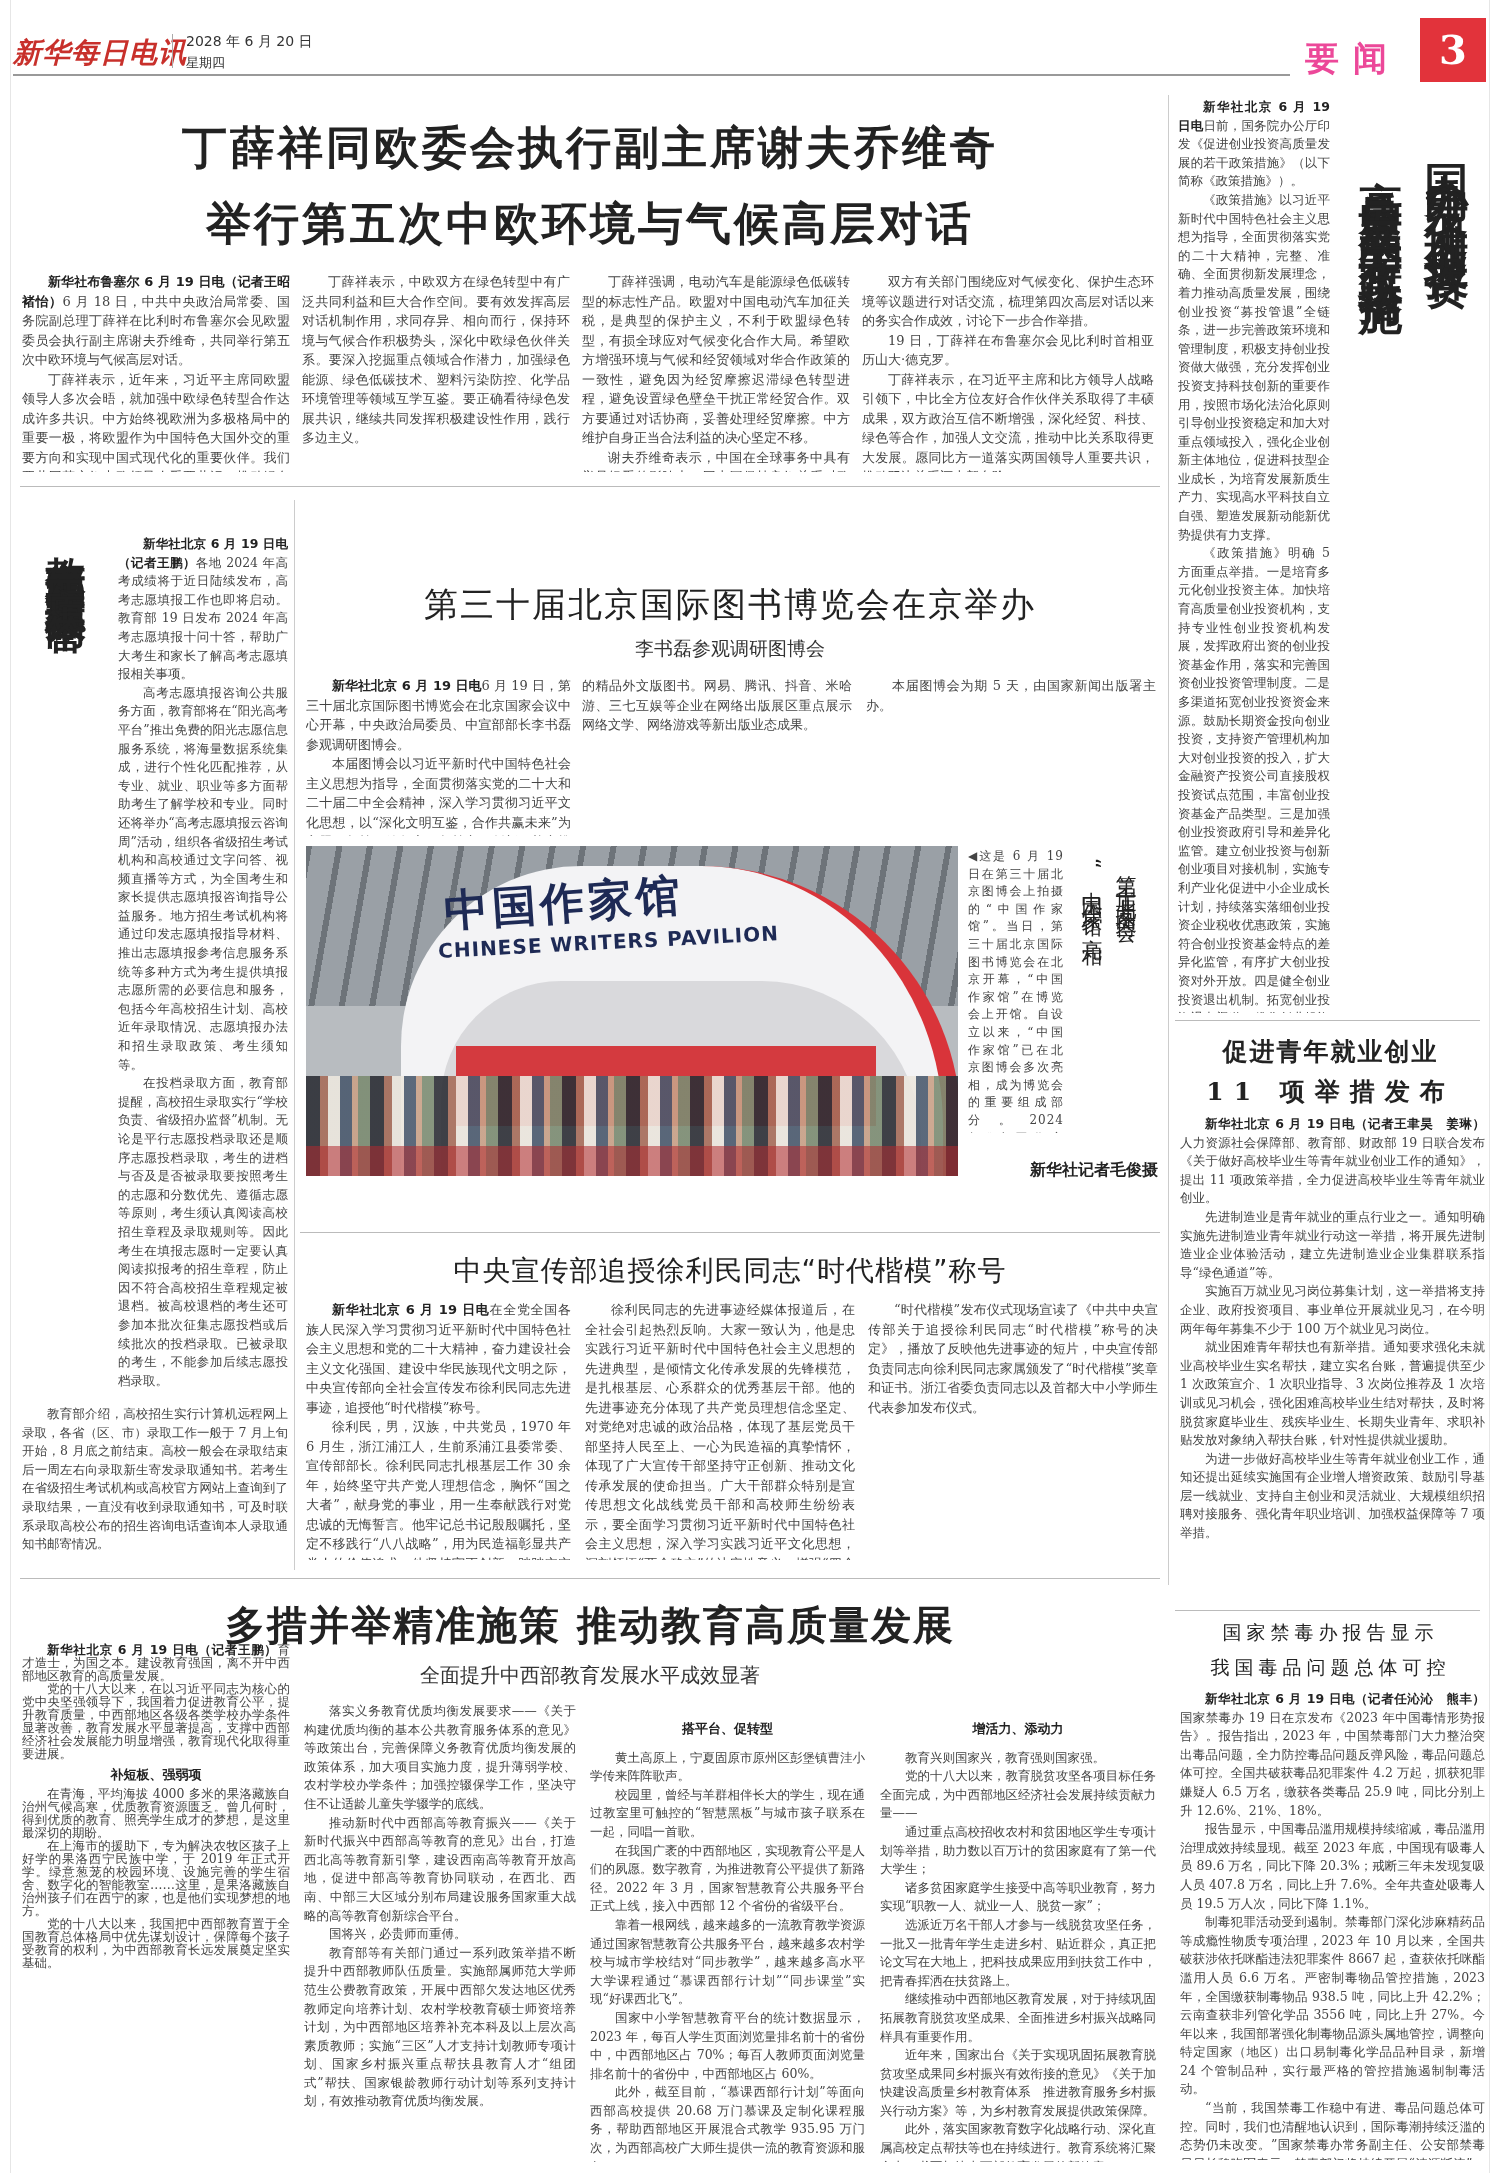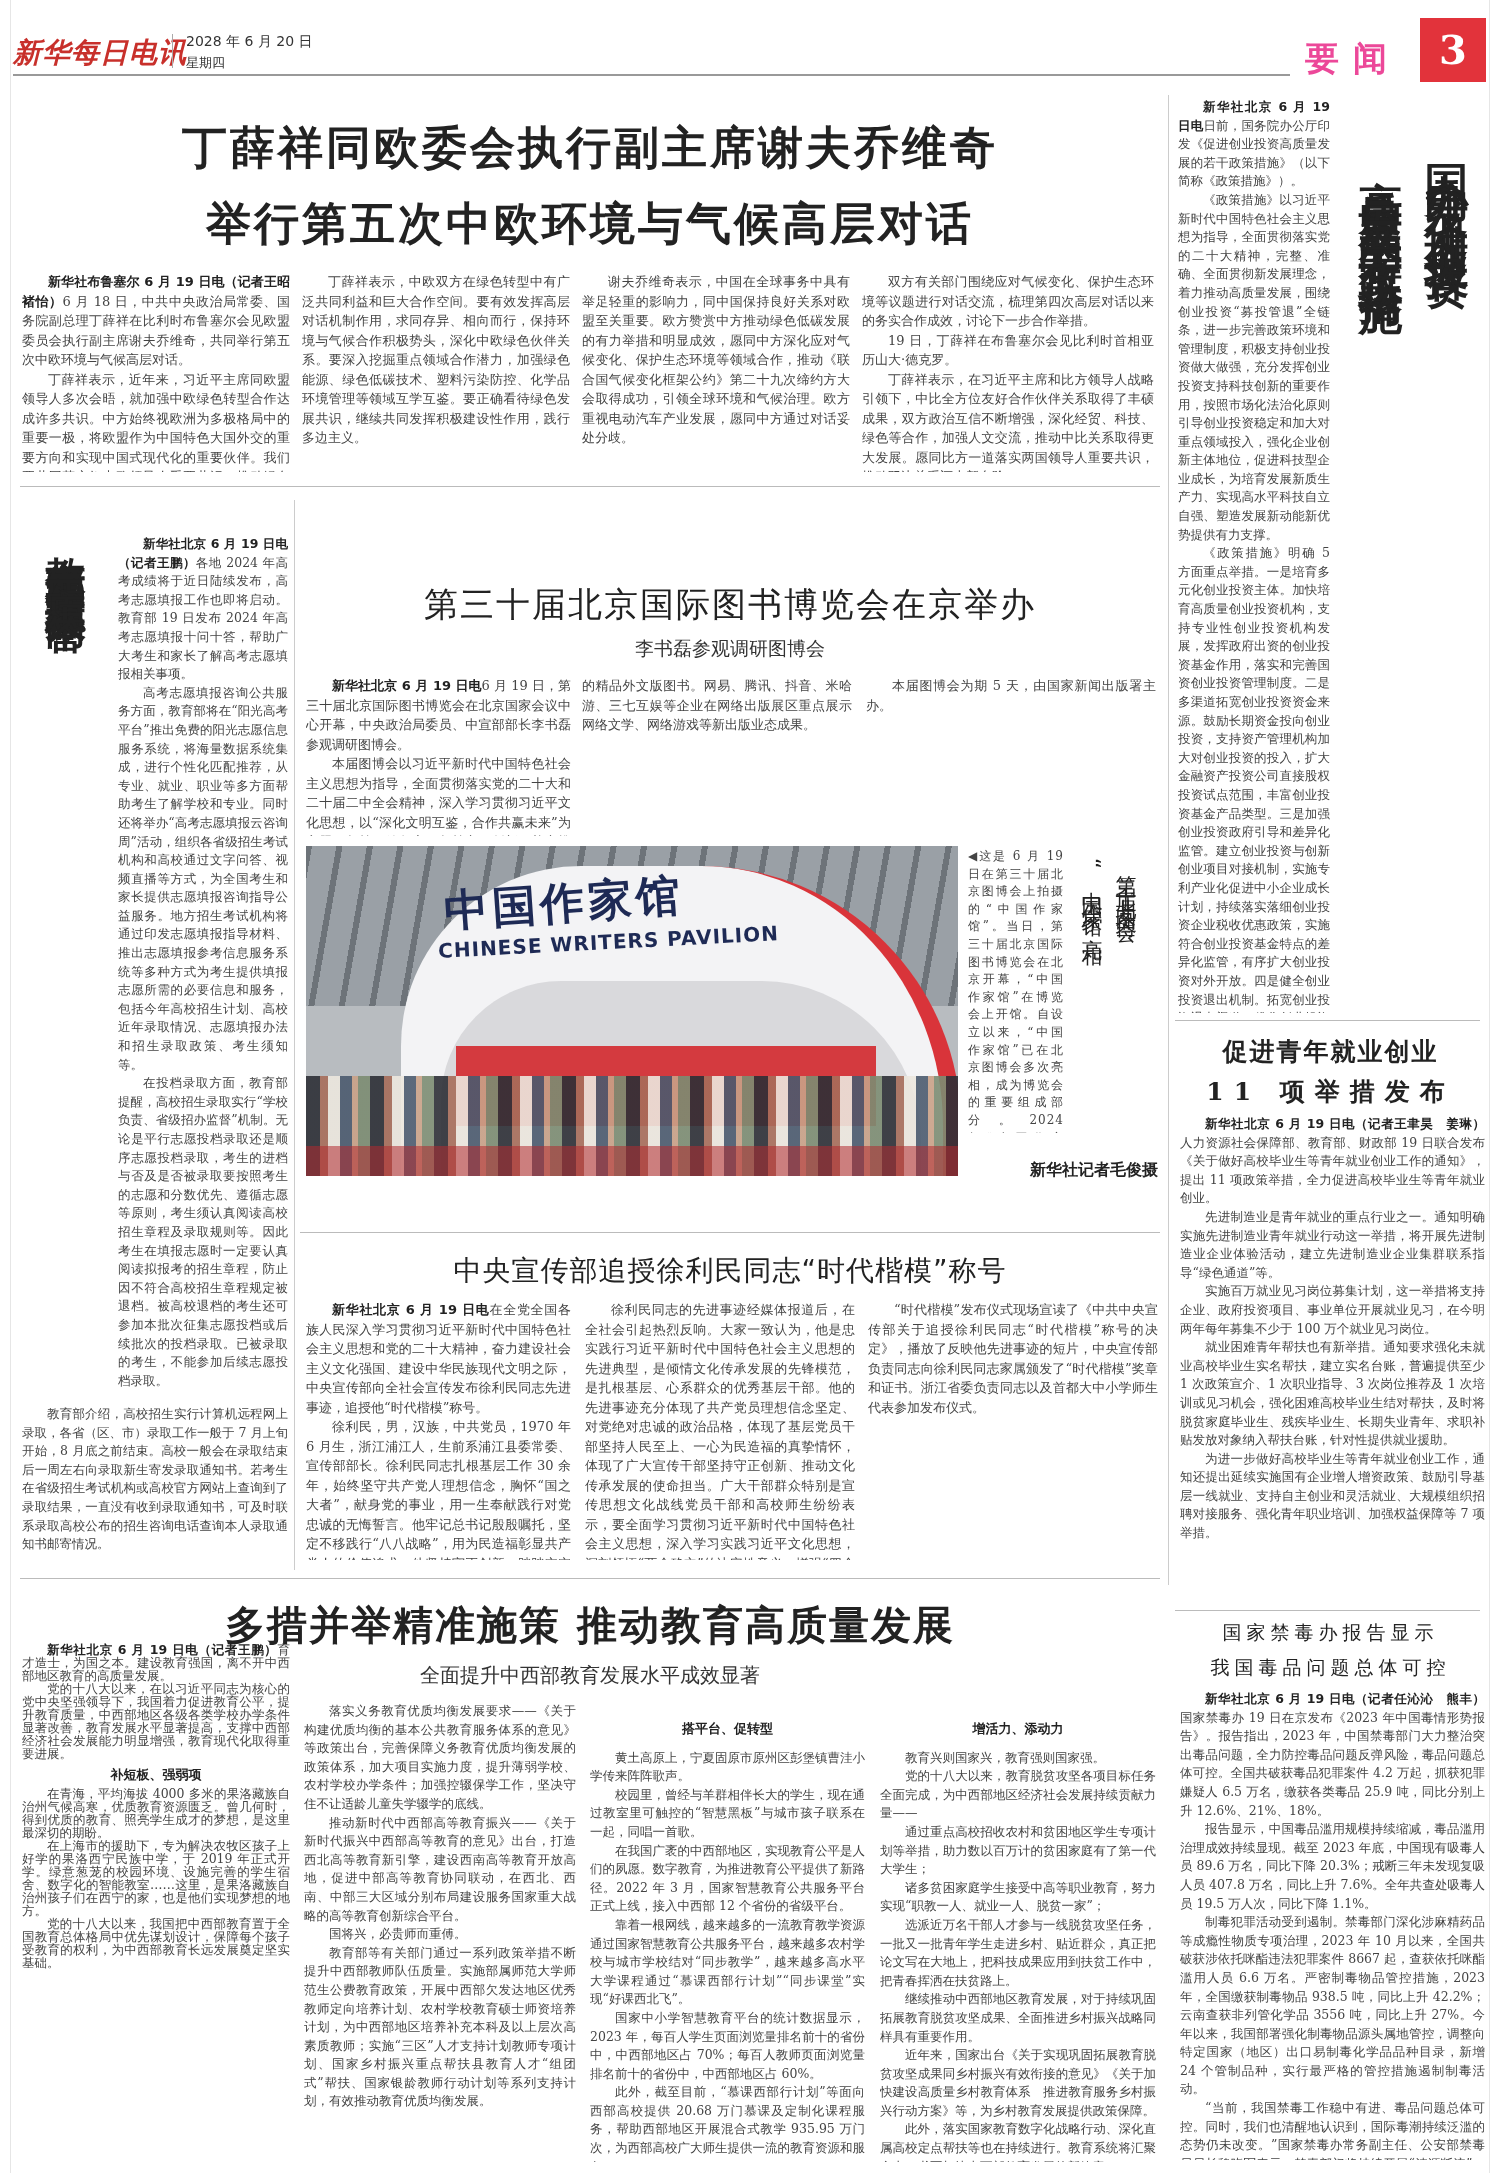--- a/index.html
+++ b/index.html
@@ -61,20 +61,21 @@
 
 <div class="txt" style="left:22px; top:272px; width:268px; height:200px;">
   <p><span class="dateline">新华社布鲁塞尔 6 月 19 日电（记者王昭褚怡）</span><span>6 月 18 日，中共中央政治局常委、国务院副总理丁薛祥在比利时布鲁塞尔会见欧盟委员会执行副主席谢夫乔维奇，共同举行第五次中欧环境与气候高层对话。</span></p>
   <p>丁薛祥表示，近年来，习近平主席同欧盟领导人多次会晤，就加强中欧绿色转型合作达成许多共识。中方始终视欧洲为多极格局中的重要一极，将欧盟作为中国特色大国外交的重要方向和实现中国式现代化的重要伙伴。我们要共同落实好中欧领导人重要共识，推动绿色转型合作取得更加丰硕成果，巩固中欧关系稳定向好势头。</p>
 
 </div>
 <div class="txt" style="left:302px; top:272px; width:268px; height:200px;">
   <p>丁薛祥表示，中欧双方在绿色转型中有广泛共同利益和巨大合作空间。要有效发挥高层对话机制作用，求同存异、相向而行，保持环境与气候合作积极势头，深化中欧绿色伙伴关系。要深入挖掘重点领域合作潜力，加强绿色能源、绿色低碳技术、塑料污染防控、化学品环境管理等领域互学互鉴。要正确看待绿色发展共识，继续共同发挥积极建设性作用，践行多边主义。</p>
 </div>
 <div class="txt" style="left:582px; top:272px; width:268px; height:200px;">
+  <p>丁薛祥强调，电动汽车是能源绿色低碳转型的标志性产品。欧盟对中国电动汽车加征关税，是典型的保护主义，不利于欧盟绿色转型，有损全球应对气候变化合作大局。希望欧方增强环境与气候和经贸领域对华合作政策的一致性，避免因为经贸摩擦迟滞绿色转型进程，避免设置绿色壁垒干扰正常经贸合作。双方要通过对话协商，妥善处理经贸摩擦。中方维护自身正当合法利益的决心坚定不移。</p>
   <p>谢夫乔维奇表示，中国在全球事务中具有举足轻重的影响力，同中国保持良好关系对欧盟至关重要。欧方赞赏中方推动绿色低碳发展的有力举措和明显成效，愿同中方深化应对气候变化、保护生态环境等领域合作，推动《联合国气候变化框架公约》第二十九次缔约方大会取得成功，引领全球环境和气候治理。欧方重视电动汽车产业发展，愿同中方通过对话妥处分歧。</p>
 </div>
 <div class="txt" style="left:862px; top:272px; width:292px; height:200px;">
   <p>双方有关部门围绕应对气候变化、保护生态环境等议题进行对话交流，梳理第四次高层对话以来的务实合作成效，讨论下一步合作举措。</p>
   <p>19 日，丁薛祥在布鲁塞尔会见比利时首相亚历山大·德克罗。</p>
   <p>丁薛祥表示，在习近平主席和比方领导人战略引领下，中比全方位友好合作伙伴关系取得了丰硕成果，双方政治互信不断增强，深化经贸、科技、绿色等合作，加强人文交流，推动中比关系取得更大发展。愿同比方一道落实两国领导人重要共识，推动双边关系迈上新台阶。</p>
 
 </div>
 <div class="rule-h" style="left:20px; top:486px; width:1140px;"></div>
 

